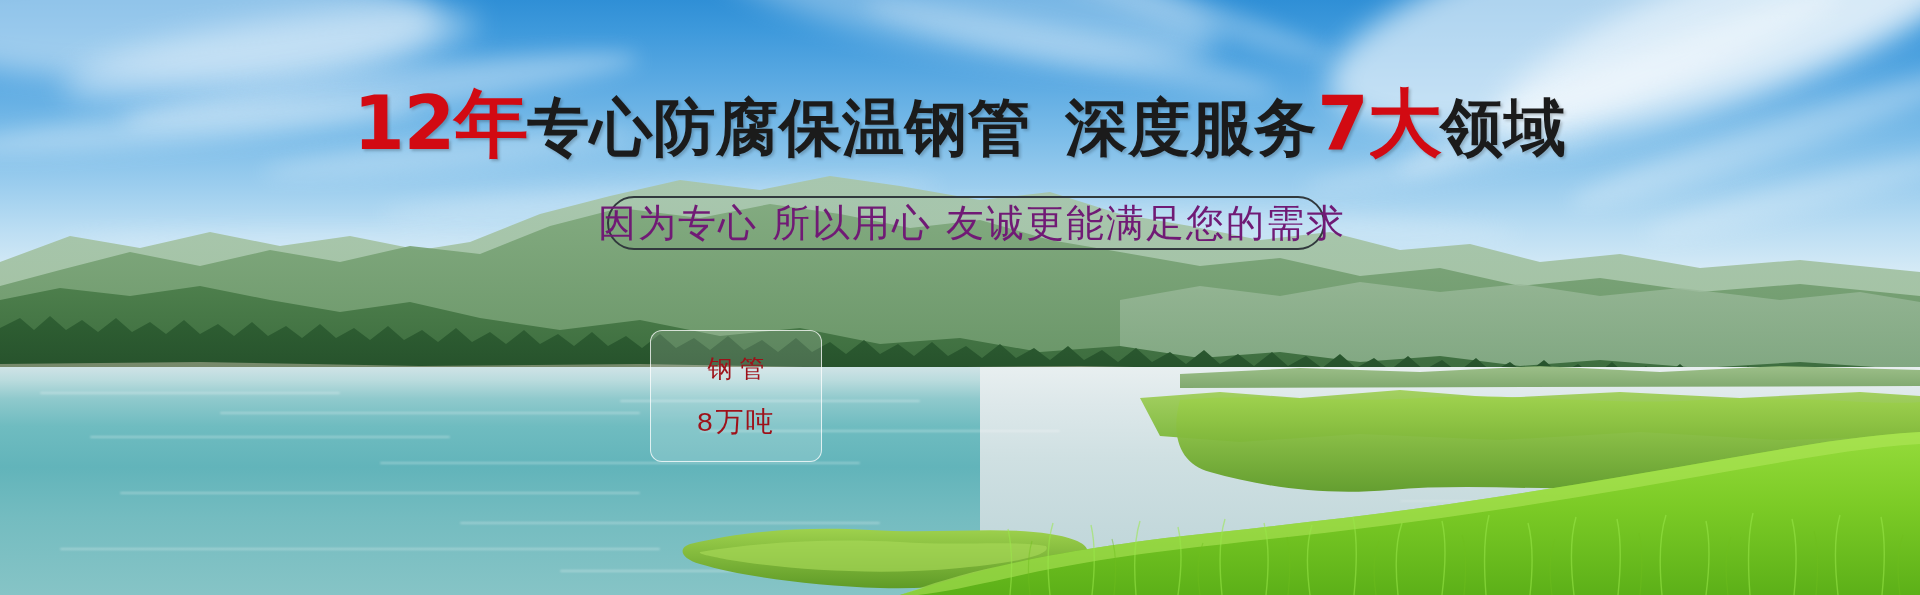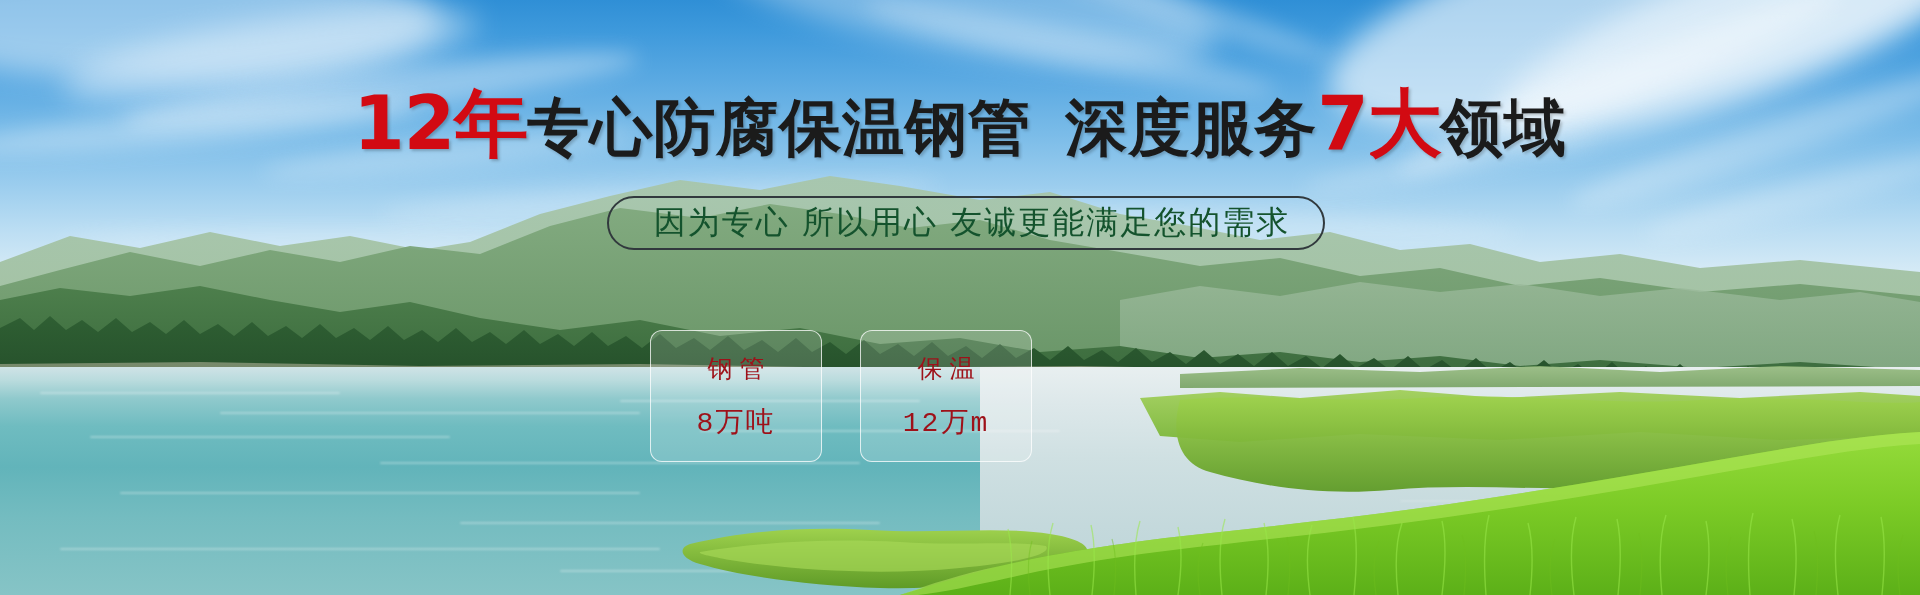--- a/index.html
+++ b/index.html
@@ -63,21 +63,21 @@
     text-shadow:2px 2px 3px rgba(0,0,0,.22); }
   .headline .dark { color:#1b1b1b; text-shadow:2px 2px 3px rgba(0,0,0,.20); }
   .headline .gap { display:inline-block; width:34px; }
 
   .pill {
     position:absolute; left:607px; top:196px; width:718px; height:54px;
     border:2px solid #31393d; border-radius:28px;
     display:flex; align-items:center; justify-content:center;
   }
   .pill-text {
-    font-size:32px; color:#14532d; letter-spacing:2px; white-space:nowrap;
+    font-size:38px; color:#701a75; letter-spacing:2px; white-space:nowrap;
     font-family:"DejaVu Sans","Liberation Sans",sans-serif;
     margin-left:12px;
   }
 
   .cards {
     position:absolute; left:650px; top:330px;
     display:flex; gap:0px;
   }
   .card {
     width:172px; height:132px; margin-right:38px;
@@ -323,20 +323,16 @@
     </div>
 
     <div class="cards">
 
       <div class="card">
         <div class="card-title">钢管</div>
         <div class="card-value"><span>8万吨</span></div>
       </div>
 
 
-      <div class="card">
-        <div class="card-title">保温</div>
-        <div class="card-value"><span>12万m</span></div>
-      </div>
 
     </div>
   </div>
 </div>
 
 </body></html>

